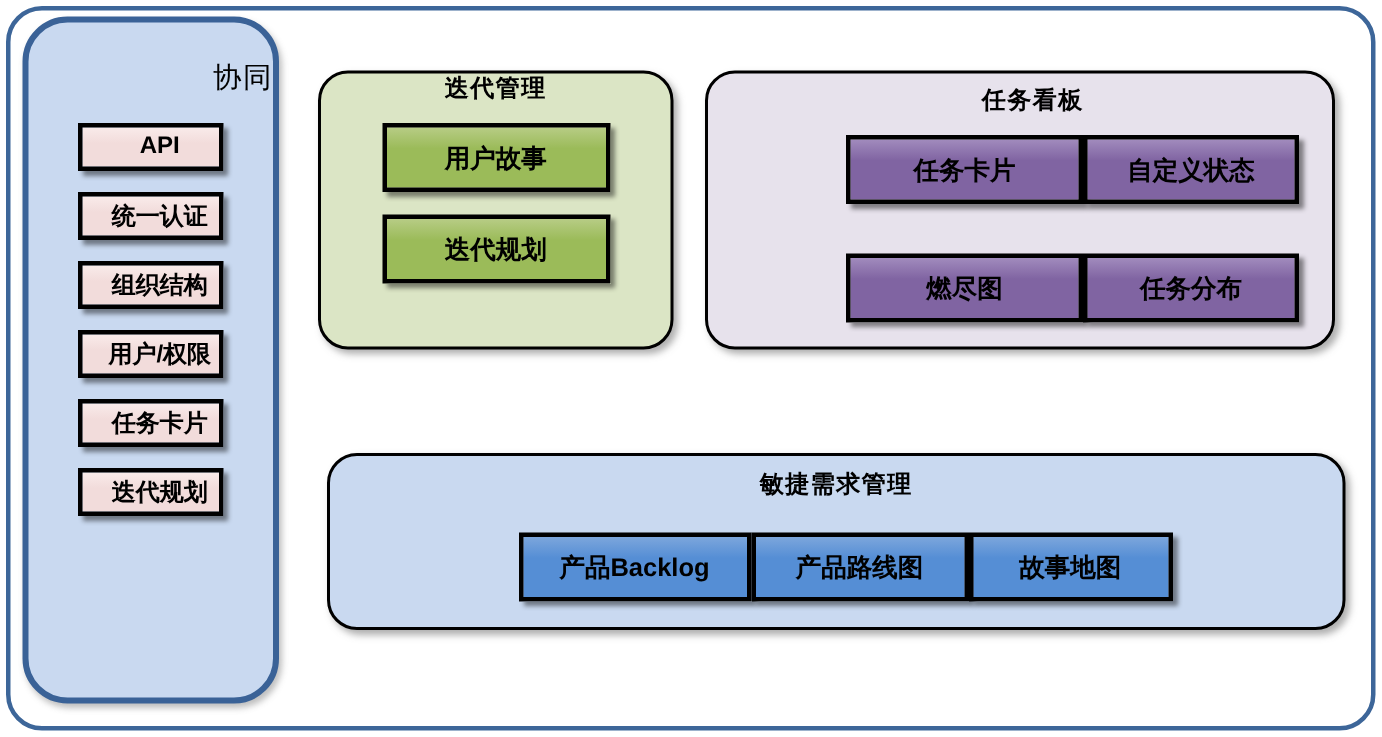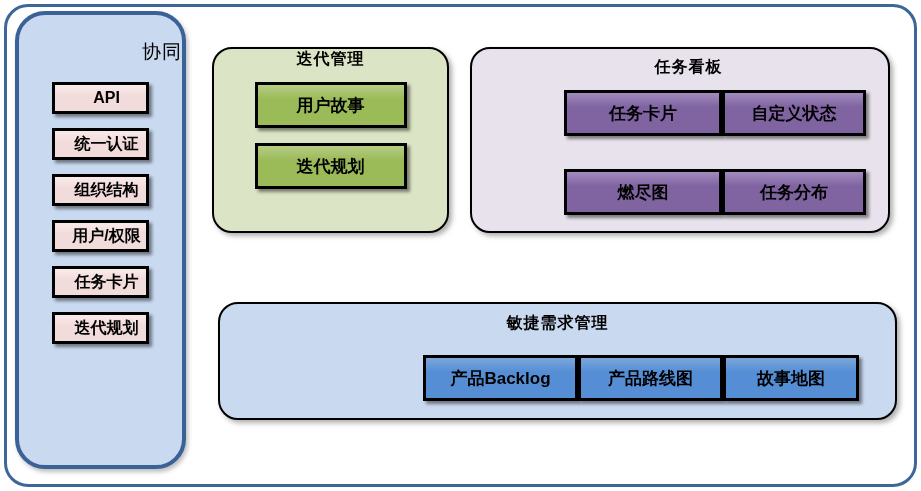--- a/index.html
+++ b/index.html
@@ -79,21 +79,21 @@
   }
   .purple-card.narrow { width: 158px; }
   .purple-card.wide   { width: 144px; }
 
   
   .panel-agile {
     left: 218px; top: 302px; width: 679px; height: 118px; background: #c9d9f0;
   }
   .panel-agile .panel-title { padding-top: 9px; font-family: Liberation Serif, serif; }
   .agile-row {
-    margin-top: 21px; display: flex; justify-content: flex-end;
+    margin-top: 21px; display: flex; justify-content: center;
     padding-left: 48px; padding-right: 36px;
   }
   .blue-card {
     height: 46px; font-size: 17px;
     background: linear-gradient(180deg, #7ca6dc 0%, #558ed5 35%);
   }
   .blue-card.c1 { width: 155px; }
   .blue-card.c2 { width: 145px; }
   .blue-card.c3 { width: 136px; }
 </style>

